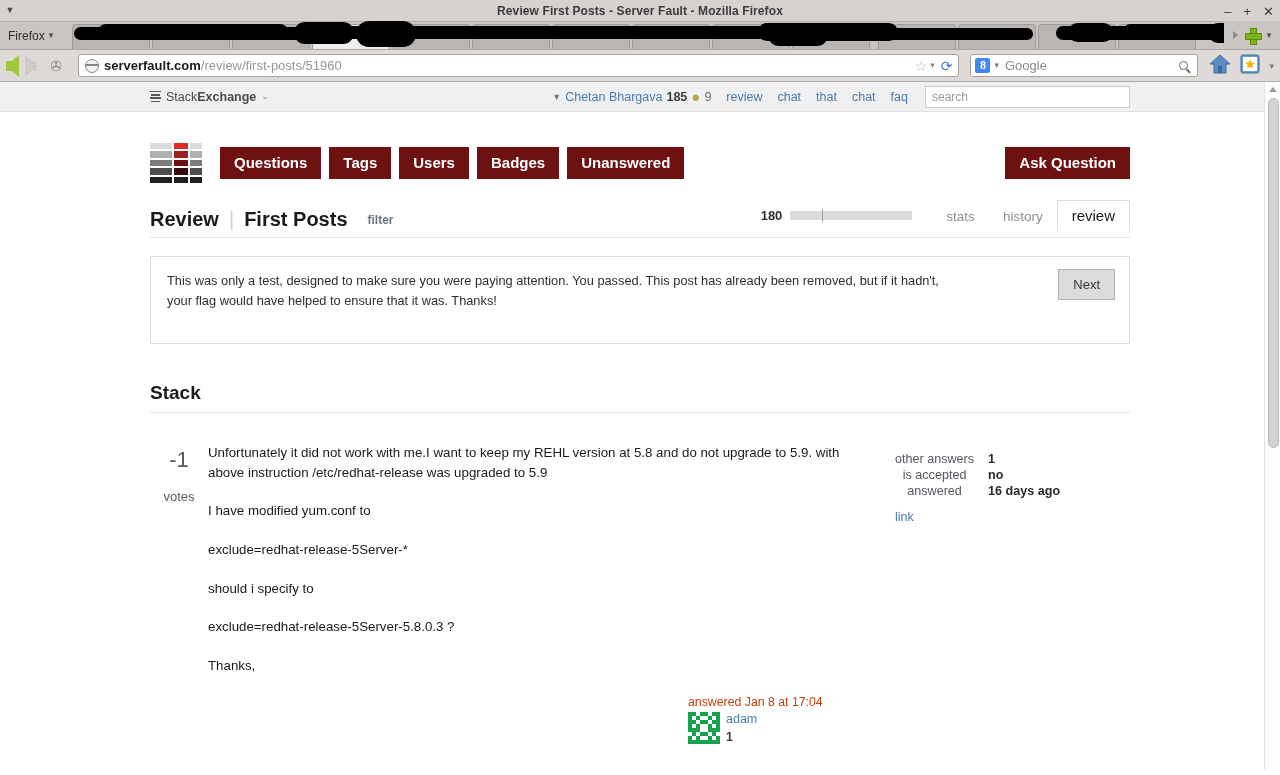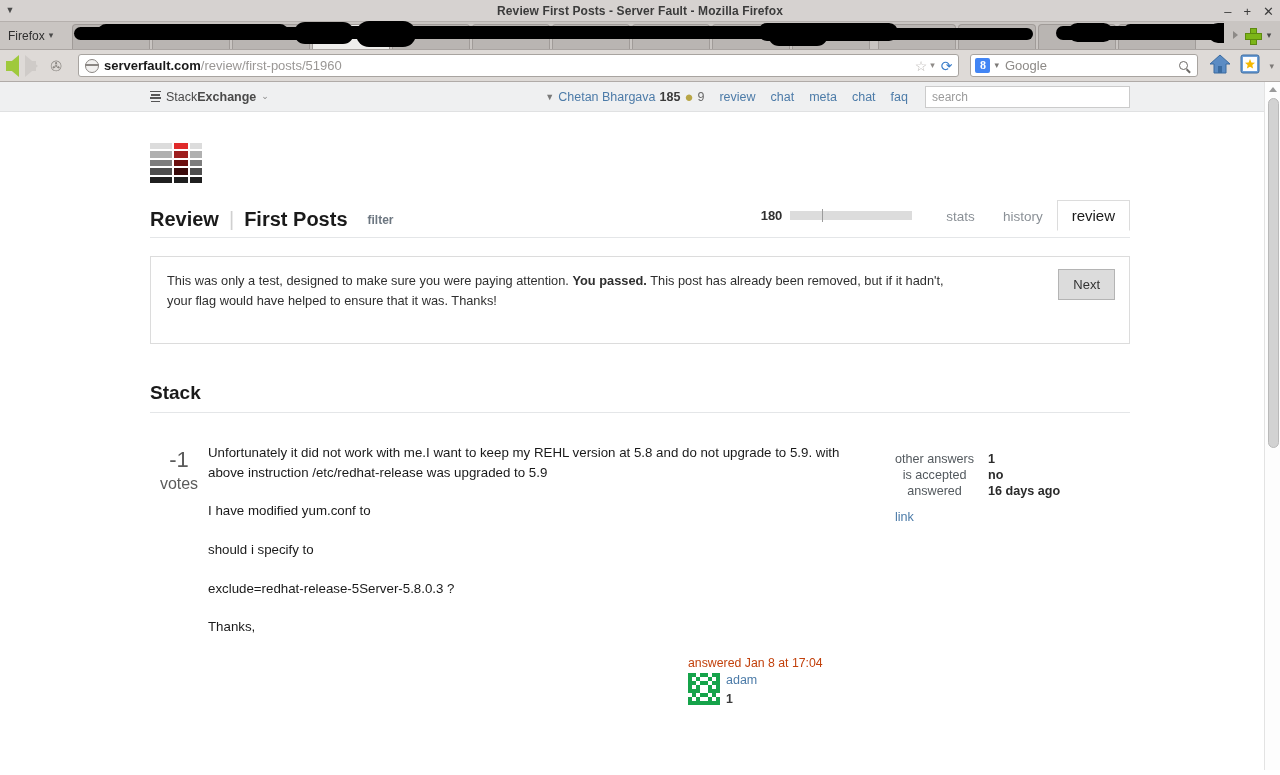--- a/index.html
+++ b/index.html
@@ -203,37 +203,37 @@
     border: 1px solid #dcdcdc; border-bottom: 1px solid #fff;
     position: relative; z-index: 2; font-size: 15px; padding: 6px 14px 6px;
   }
 
   .congrats {
     margin-top: 18px; border: 1px solid #dcdcdc; background: #fff;
     padding: 14px 16px 18px; position: relative; min-height: 88px;
   }
   .congrats h2 { font-size: 17px; color: #1a1a1a; font-weight: bold; margin-bottom: 10px;}
   .congrats p { font-size: 12.8px; color: #2f2f2f; line-height: 1.55; max-width: 800px;}
-  .congrats p b { font-weight: bold; }
+  .congrats p b { font-weight: normal; }
   .next-btn {
     position: absolute; right: 14px; top: 12px;
     background: #dcdcdc; border: 1px solid #b4b4b4;
     font-size: 13px; color: #333; padding: 7px 14px; cursor: pointer;
     font-family: "Liberation Sans", sans-serif;
   }
 
   .answer-h {
     font-size: 19px; font-weight: bold; color: #1a1a1a;
     margin-top: 38px; padding-bottom: 8px; border-bottom: 1px solid #e4e6e8;
   }
 
   .post { display: flex; margin-top: 30px; }
   .votecell { width: 58px; text-align: center; flex: none; padding-top: 6px;}
   .votecount { font-size: 22px; color: #5b5b5b; line-height: 1; }
-  .votelabel { font-size: 16px; color: #5b5b5b; margin-top: 4px; }
+  .votelabel { font-size: 13px; color: #5b5b5b; margin-top: 18px; }
   .postbody { flex: 1; max-width: 665px; }
   .postbody p { font-size: 13.3px; color: #1a1a1a; line-height: 1.48; margin-bottom: 19px; }
 
   .sidecol { width: 215px; flex: none; padding-top: 8px; margin-left: 22px;}
   .sidecol table { border-collapse: collapse; }
   .sidecol td { font-size: 12.6px; color: #3b4045; padding: 1px 0; vertical-align: top;}
   .sidecol td.k { color: #53595e; padding-right: 14px; white-space: nowrap; text-align: center;}
   .sidecol td.v { font-weight: bold; color: #2b2b2b; white-space: nowrap;}
   .sidecol a.link { display:inline-block; margin-top: 11px; font-size: 12.6px; color:#4c7ba8; text-decoration:none;}
 
@@ -380,21 +380,21 @@
         <div class="se-right">
           <span class="se-user">
             <span class="tri">▼</span>
             <a href="#">Chetan Bhargava</a>
             <span class="se-rep">185</span>
             <span class="se-badge-gold">●</span>
             <span class="se-badge-count">9</span>
           </span>
           <a class="se-link" href="#">review</a>
           <a class="se-link" href="#">chat</a>
-          <a class="se-link" href="#">meta</a>
+          <a class="se-link" href="#">that</a>
           <a class="se-link" href="#">chat</a>
           <a class="se-link" href="#">faq</a>
           <div class="se-search">search</div>
         </div>
       </div>
     </div>
 
     <div class="container">
 
       <div class="header">
@@ -410,20 +410,28 @@
               <div style="background:#6d0f0f"></div>
               <div style="background:#7d7d7d"></div>
             <div style="background:#4d4d4d"></div>
               <div style="background:#3a0a0a"></div>
               <div style="background:#4d4d4d"></div>
             <div style="background:#1f1f1f"></div>
               <div style="background:#1f1f1f"></div>
               <div style="background:#1f1f1f"></div>
           </span>
         </a>
+        <div class="topnav">
+          <a class="navbtn" href="#">Questions</a>
+          <a class="navbtn" href="#">Tags</a>
+          <a class="navbtn" href="#">Users</a>
+          <a class="navbtn" href="#">Badges</a>
+          <a class="navbtn" href="#">Unanswered</a>
+        </div>
+        <a class="navbtn ask-btn" href="#">Ask Question</a>
       </div>
 
       <div class="review-head">
         <div class="rh-title">
           <span>Review</span>
           <span class="rh-sep">|</span>
           <span>First Posts</span>
           <a class="rh-filter" href="#">filter</a>
         </div>
         <div class="rh-right">
@@ -448,20 +456,21 @@
       <div class="answer-h">Stack</div>
 
       <div class="post">
         <div class="votecell">
           <div class="votecount">-1</div>
           <div class="votelabel">votes</div>
         </div>
         <div class="postbody">
           <p>Unfortunately it did not work with me.I want to keep my REHL version at 5.8 and do not upgrade to 5.9. with above instruction /etc/redhat-release was upgraded to 5.9</p>
           <p>I have modified yum.conf to</p>
+          <p>exclude=redhat-release-5Server-*</p>
           <p>should i specify to</p>
           <p>exclude=redhat-release-5Server-5.8.0.3 ?</p>
           <p>Thanks,</p>
           <div class="signature">
             <div class="sig-line">answered Jan 8 at 17:04</div>
             <div class="sig-user">
               <span class="avatar">
                 <svg class="avatar" viewBox="0 0 8 8" shape-rendering="crispEdges">
                   <rect width="8" height="8" fill="#ffffff"></rect>
                   <g fill="#15a34a">

